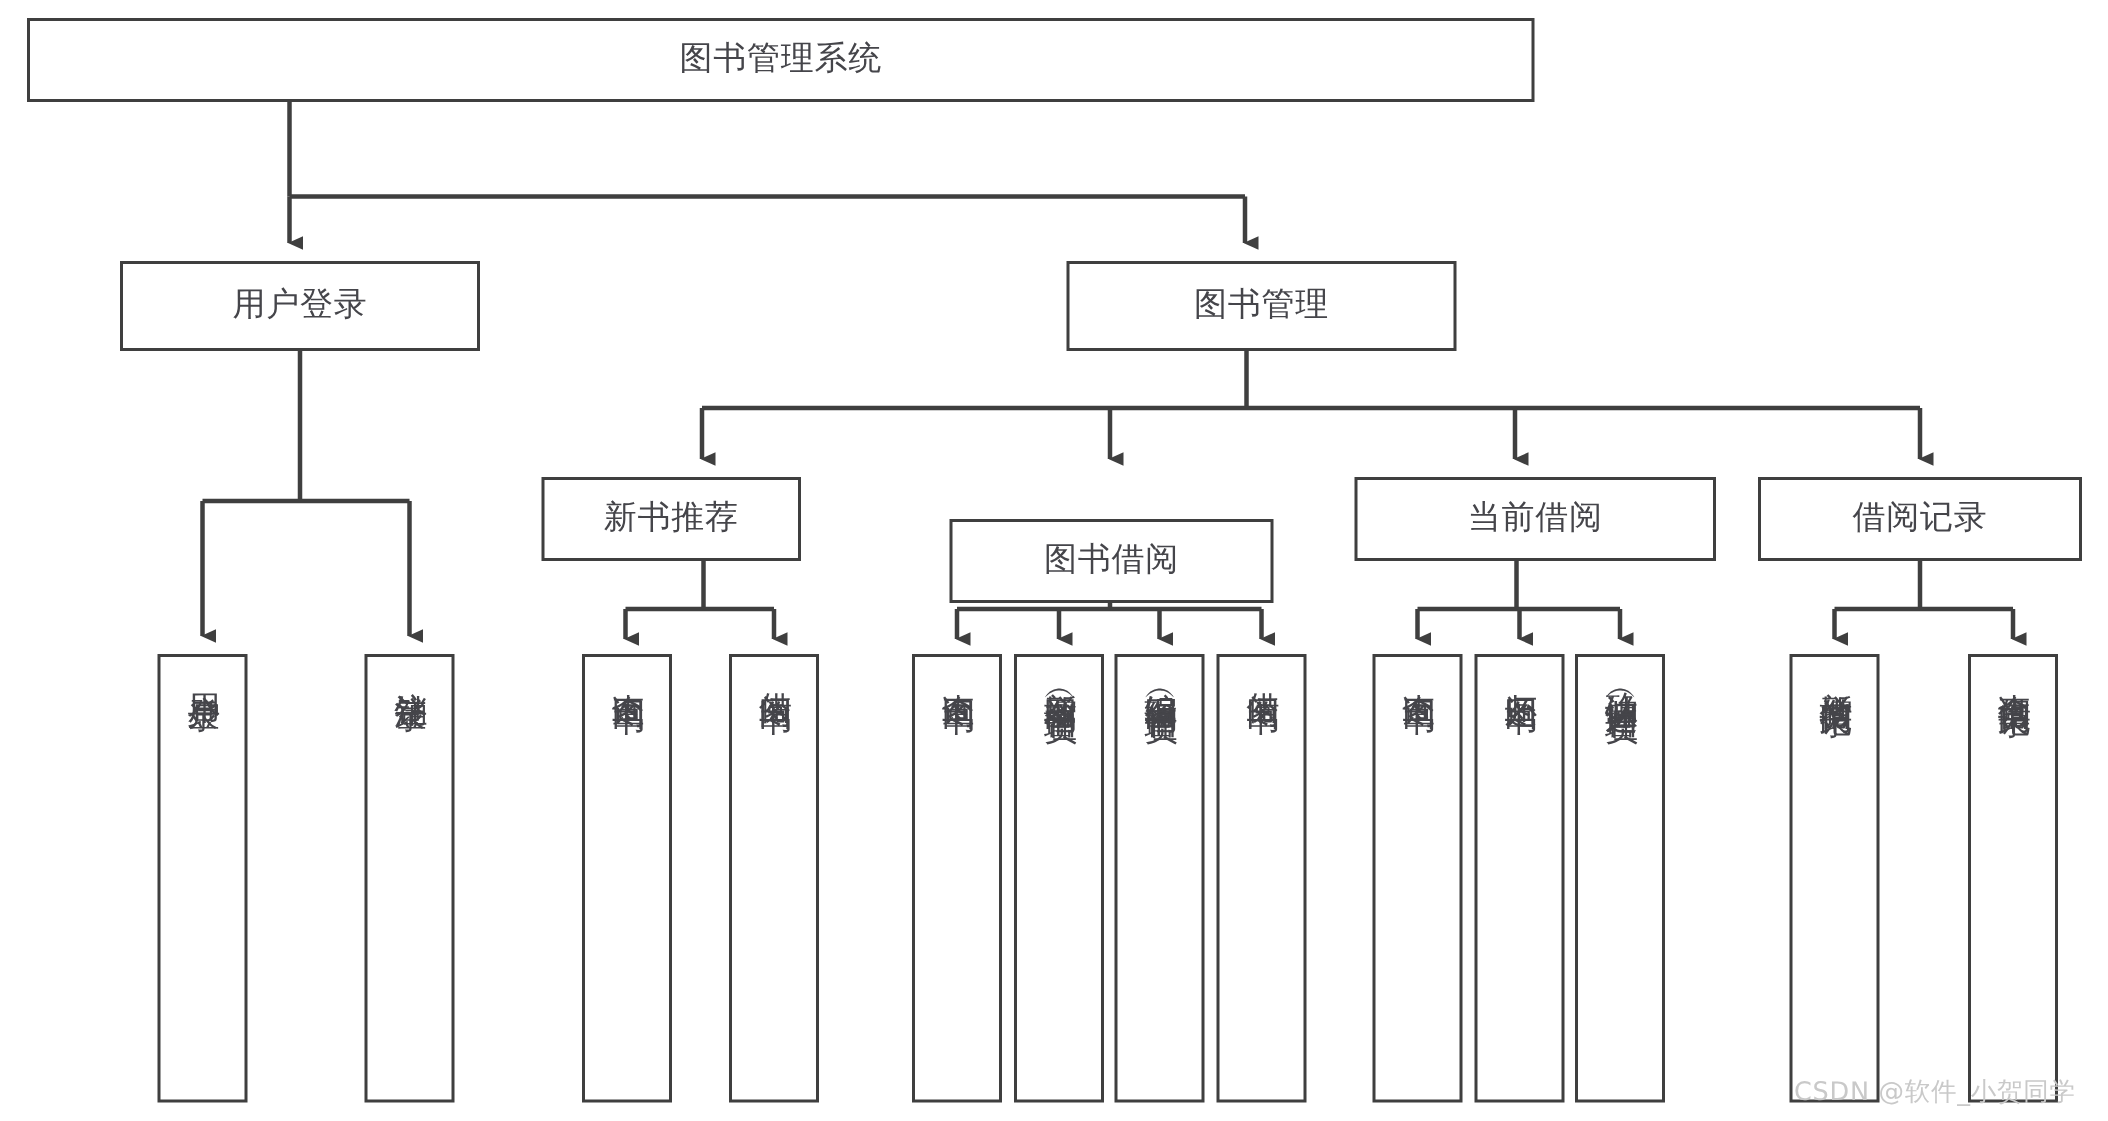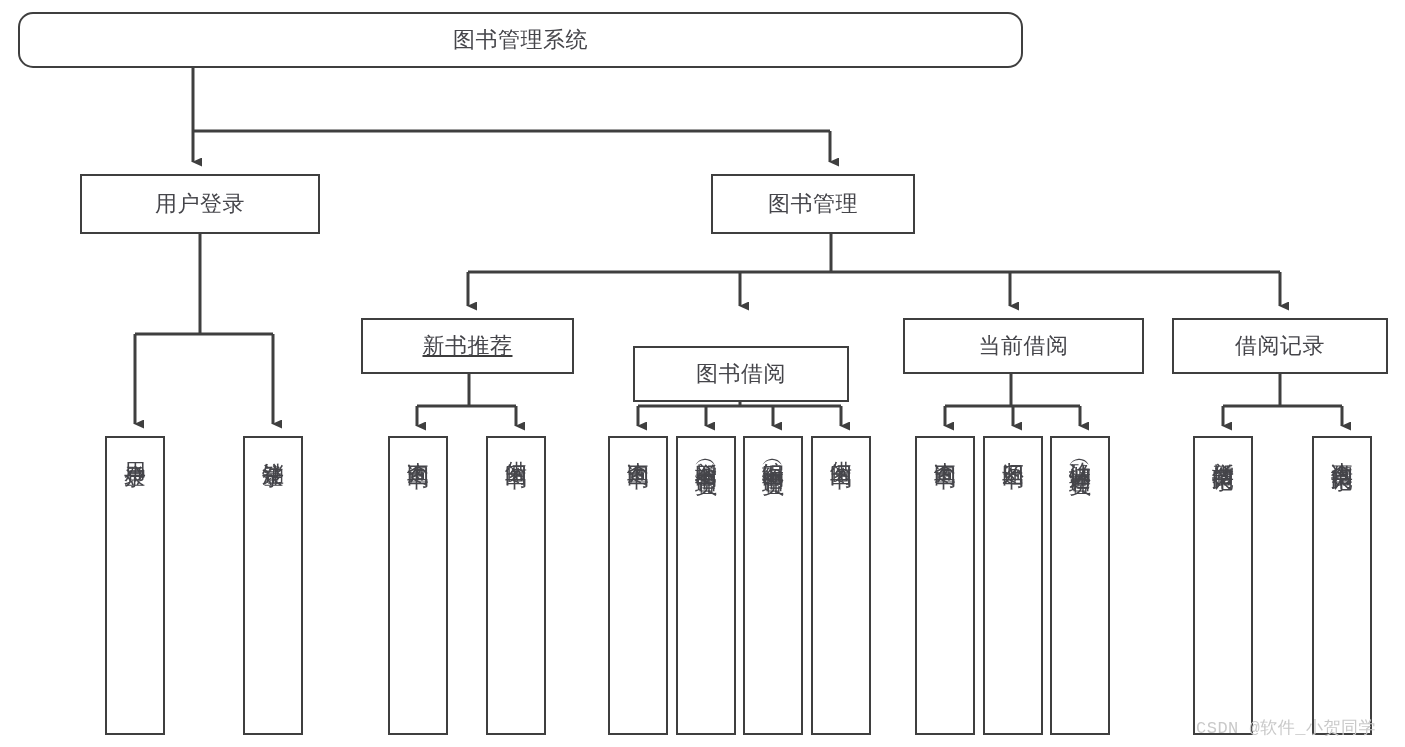--- a/index.html
+++ b/index.html
@@ -62,21 +62,20 @@
   .node.root .label { font-size: 22px; }
   .node.level1 .label { font-size: 22px; }
   .node.level2 .label { font-size: 22px; }
   .watermark {
     position: absolute;
     font-size: 17px;
     color: #c9c9c9;
     white-space: nowrap;
     letter-spacing: 0.5px;
     user-select: none;
-    font-family: Liberation Mono, monospace;
   }
 </style>
 </head>
 <body>
 
 <div id="canvas">
 
   <svg class="connectors" viewBox="0 0 1405 747" xmlns="http://www.w3.org/2000/svg">
     <defs>
       <marker id="arrow" markerWidth="9" markerHeight="10" refX="4.5" refY="9" orient="auto" markerUnits="userSpaceOnUse">
@@ -132,32 +131,32 @@
     </g>
 
     <g stroke="#3f3f3f" stroke-width="3" fill="none">
       <path d="M1280,374 L1280,406"></path>
       <path d="M1223,406 L1342,406"></path>
       <path d="M1223,406 L1223,426" marker-end="url(#arrow)"></path>
       <path d="M1342,406 L1342,426" marker-end="url(#arrow)"></path>
     </g>
   </svg>
 
-  <div class="node root" style="left: 18px; top: 12px; width: 1005px; height: 56px; border-radius: 15px;">
+  <div class="node root" style="left: 18px; top: 12px; width: 1005px; height: 56px;">
     <span class="label">图书管理系统</span>
   </div>
 
   <div class="node level1" style="left: 80px; top: 174px; width: 240px; height: 60px;">
     <span class="label">用户登录</span>
   </div>
-  <div class="node level1" style="left: 711px; top: 174px; width: 204px; height: 60px; text-align: center;">
+  <div class="node level1" style="left: 711px; top: 174px; width: 260px; height: 60px; text-align: center;">
     <span class="label">图书管理</span>
   </div>
 
-  <div class="node level2" style="left: 361px; top: 318px; width: 213px; height: 56px; text-decoration: underline;">
+  <div class="node level2" style="left: 361px; top: 318px; width: 173px; height: 56px;">
     <span class="label">新书推荐</span>
   </div>
   <div class="node level2" style="left: 633px; top: 318px; width: 216px; height: 56px; margin-top: 28px;">
     <span class="label">图书借阅</span>
   </div>
   <div class="node level2" style="left: 903px; top: 318px; width: 241px; height: 56px;">
     <span class="label">当前借阅</span>
   </div>
   <div class="node level2" style="left: 1172px; top: 318px; width: 216px; height: 56px; text-align: center;">
     <span class="label">借阅记录</span>

